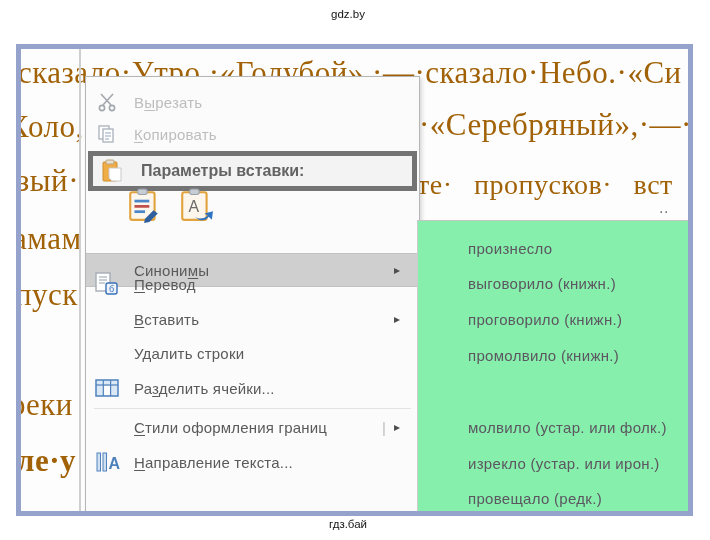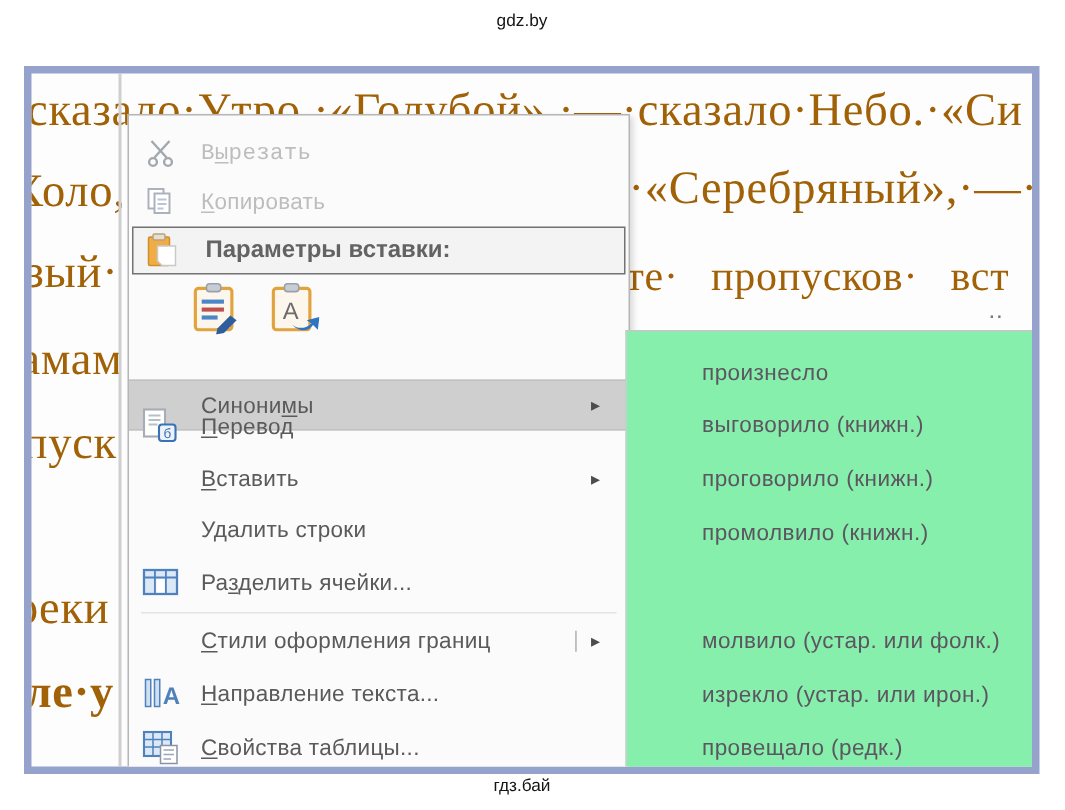--- a/index.html
+++ b/index.html
@@ -33,21 +33,21 @@
   .mlabel{position:absolute;left:48px;white-space:nowrap;}
   .mlabel u{text-decoration:underline;text-underline-offset:2px;}
   .disabled{color:#bdbdbd;}
   .micon{position:absolute;left:8px;top:50%;transform:translateY(-50%);
          width:26px;height:26px;display:flex;align-items:center;justify-content:center;}
   .arrow{position:absolute;left:308px;top:50%;transform:translateY(-50%);
          font-size:12px;color:#4c4c4c;}
   .divider-bar{position:absolute;left:296px;top:50%;transform:translateY(-50%);
          color:#bdbdbd;font-size:15px;}
   .paste-band{position:absolute;left:2px;right:2px;top:74px;height:30px;
-        background:#f3f3f3;border:1px solid #737373;display:flex;align-items:center;}
+        background:#f3f3f3;border:5px solid #737373;display:flex;align-items:center;}
   .paste-band .mlabel{font-weight:600;color:#636363;}
   .paste-btn{position:absolute;top:109px;width:36px;height:38px;display:flex;
         align-items:center;justify-content:center;}
   .hl{background:#d0cfcf;border-top:1px solid #c2c2c2;border-bottom:1px solid #c2c2c2;margin-top:20px;}
   .msep{position:absolute;left:8px;right:8px;top:331px;height:1px;background:#e3e3e3;}
 
   
   .submenu{position:absolute;left:396px;top:171px;width:271px;height:291px;
         background:#86efac;border-top:1px solid #c6c6c6;border-left:1px solid #cccccc;
         z-index:4;}
@@ -70,21 +70,21 @@
   <div class="doc small" style="left:396px;top:120px;">те·  пропусков·  вст</div>
   <div class="doc" style="left:-8px;top:172px;">амам</div>
   <div class="doc" style="left:-6px;top:228px;">пуск</div>
   <div class="doc" style="left:-11px;top:338px;">реки</div>
   <div class="doc bold" style="left:-4px;top:394px;">ле·у</div>
   <div class="doc dots" style="left:638px;top:150px;">..</div>
   <div class="doc-vline"></div>
 
   <div class="menu">
 
-    <div class="mrow" style="top:10px;font-family:Liberation Mono, monospace;">
+    <div class="mrow" style="top:10px;">
       <span class="micon">
         <svg width="22" height="22" viewBox="0 0 22 22">
               <g stroke="#a3a8ae" stroke-width="1.6" fill="none">
                 <line x1="5" y1="3" x2="15" y2="14"></line>
                 <line x1="17" y1="3" x2="7" y2="14"></line>
                 <circle cx="6" cy="17" r="2.6"></circle>
                 <circle cx="16" cy="17" r="2.6"></circle>
               </g>
             </svg>
       </span>
@@ -182,31 +182,20 @@
       <span class="micon">
         <svg width="26" height="24" viewBox="0 0 26 24">
               <rect x="3" y="3" width="3.5" height="18" fill="#cfe0f1" stroke="#4f81bd"></rect>
               <rect x="9" y="3" width="3.5" height="18" fill="#cfe0f1" stroke="#4f81bd"></rect>
               <text x="14.5" y="19" font-size="16" font-weight="bold" fill="#4f81bd" font-family="Liberation Sans, sans-serif">A</text>
             </svg>
       </span>
       <span class="mlabel"><span></span><u>Н</u><span>аправление текста...</span></span>
     </div>
 
-    <div class="mrow" style="top:405px;height:32px;">
-      <span class="micon">
-        <svg width="26" height="24" viewBox="0 0 26 24">
-              <rect x="2" y="2" width="18" height="16" fill="#dbe8f5" stroke="#4f81bd" stroke-width="1.4"></rect>
-              <path d="M2 7h18 M2 12h18 M8 2v16 M14 2v16" stroke="#4f81bd"></path>
-              <rect x="13" y="11" width="11" height="12" fill="#ffffff" stroke="#8a94a3"></rect>
-              <path d="M15 14h7 M15 17h7 M15 20h5" stroke="#9aa6b5"></path>
-            </svg>
-      </span>
-      <span class="mlabel"><span></span><u>С</u><span>войства таблицы...</span></span>
-    </div>
   </div>
 
   <div class="submenu">
     <div class="srow" style="top:14px;">
           <span>произнесло</span>
         </div>
     <div class="srow" style="top:49px;">
           <span>выговорило (книжн.)</span>
         </div>
     <div class="srow" style="top:85px;">

